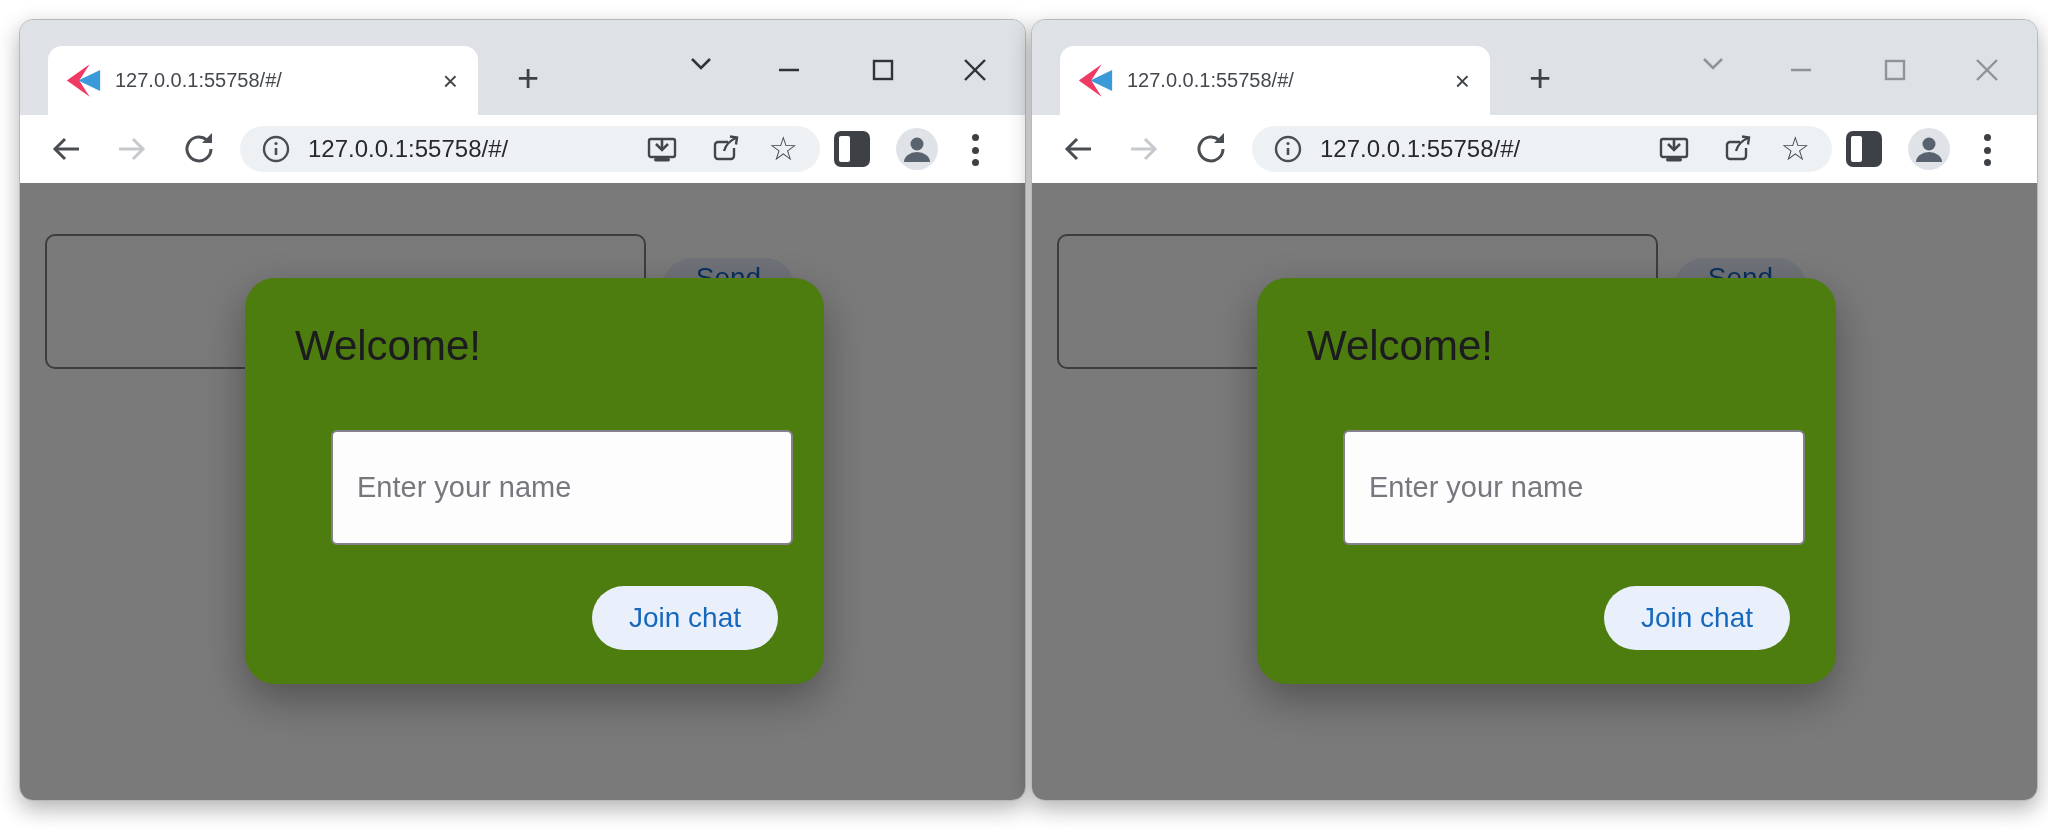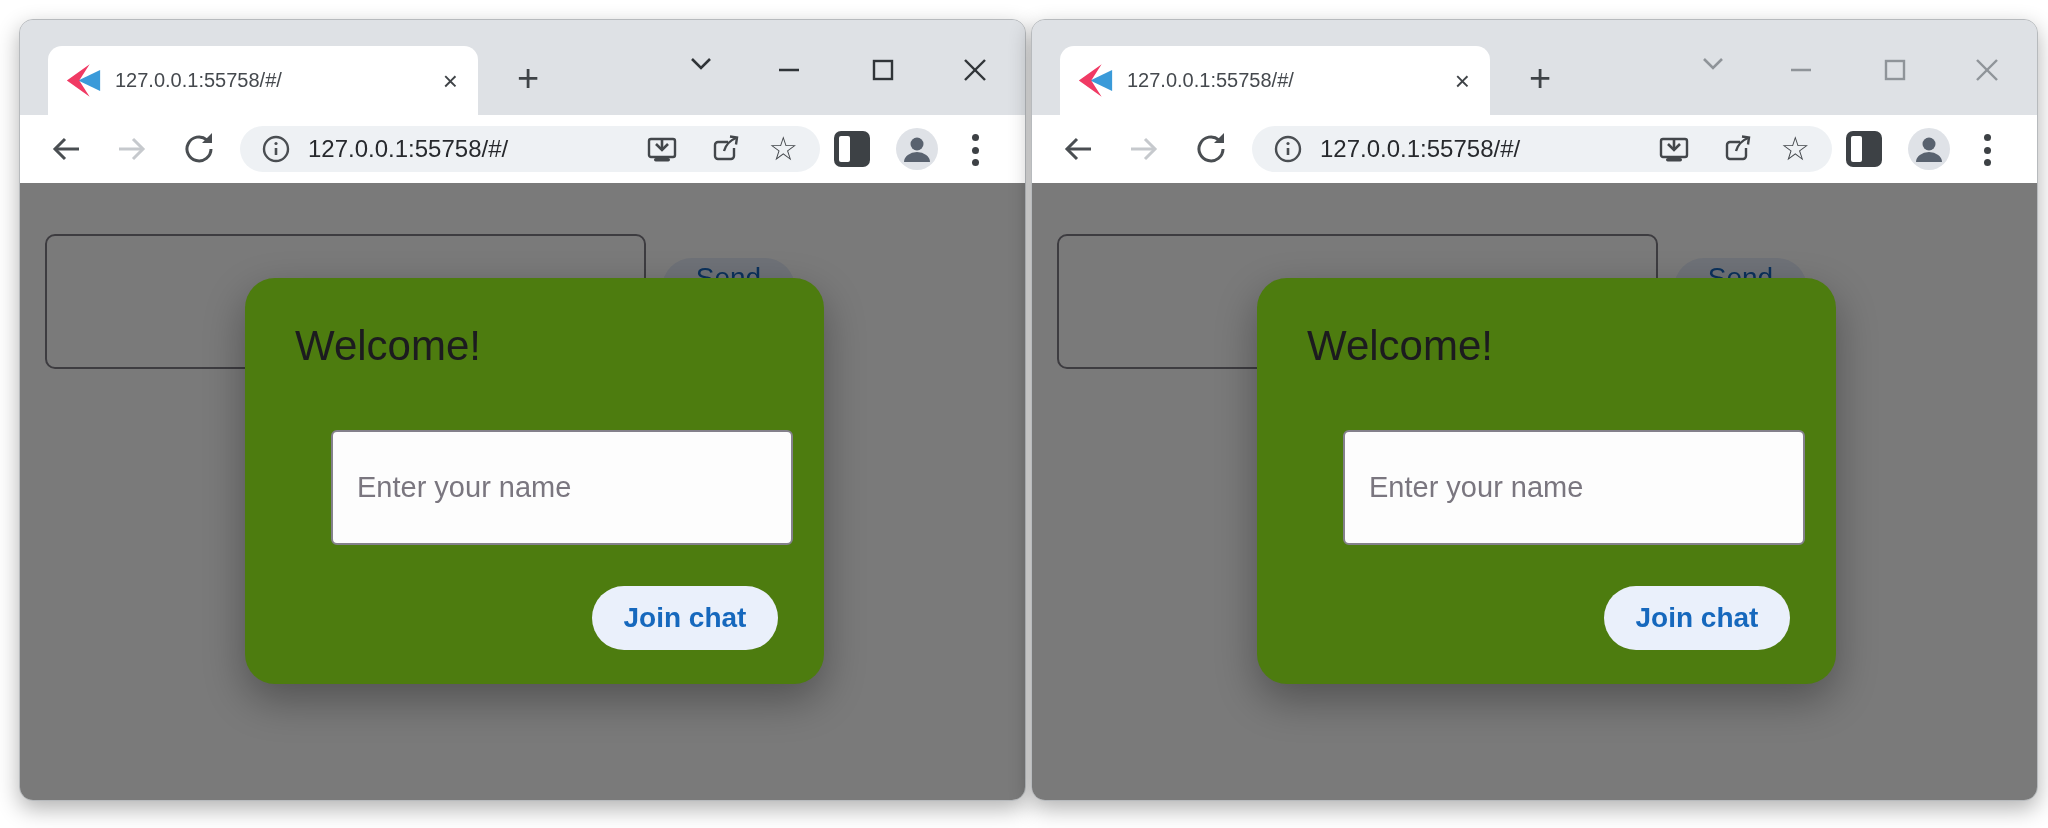--- a/index.html
+++ b/index.html
@@ -64,21 +64,21 @@
   
   .dialog{position:absolute;left:225px;top:95px;width:560px;height:406px;background:#4d7c0f;
           border-radius:30px;box-shadow:0 16px 42px rgba(0,0,0,.32);padding-left:19px;}
   .dialog-title{position:absolute;left:50px;top:44px;font-size:42px;color:#1c1b1f;}
   .name-input{position:absolute;left:50px;top:152px;width:462px;height:115px;background:#fdfdfd;
               border:2px solid #84818b;border-radius:6px;box-sizing:border-box;padding:0 24px;
               font-size:29px;color:#1c1b1f;font-family:Liberation Sans, sans-serif;margin-left:36px;}
   .name-input::placeholder{color:#7a767f;opacity:1;}
   .join-btn{position:absolute;right:46px;bottom:34px;width:186px;height:64px;border-radius:32px;
             background:#eaf0fb;border:none;display:flex;align-items:center;justify-content:center;
-            color:#1668bd;font-size:28px;font-weight:700;font-family:"Liberation Sans",sans-serif;}
+            color:#1668bd;font-size:28px;font-weight:400;font-family:"Liberation Sans",sans-serif;}
 </style>
 </head>
 <body>
 
 <div id="desktop">
     <div class="window left focused">
 
     <div class="tabstrip">
       <div class="tab">
         <svg class="favicon" width="38" height="33" viewBox="0 0 40 34">

